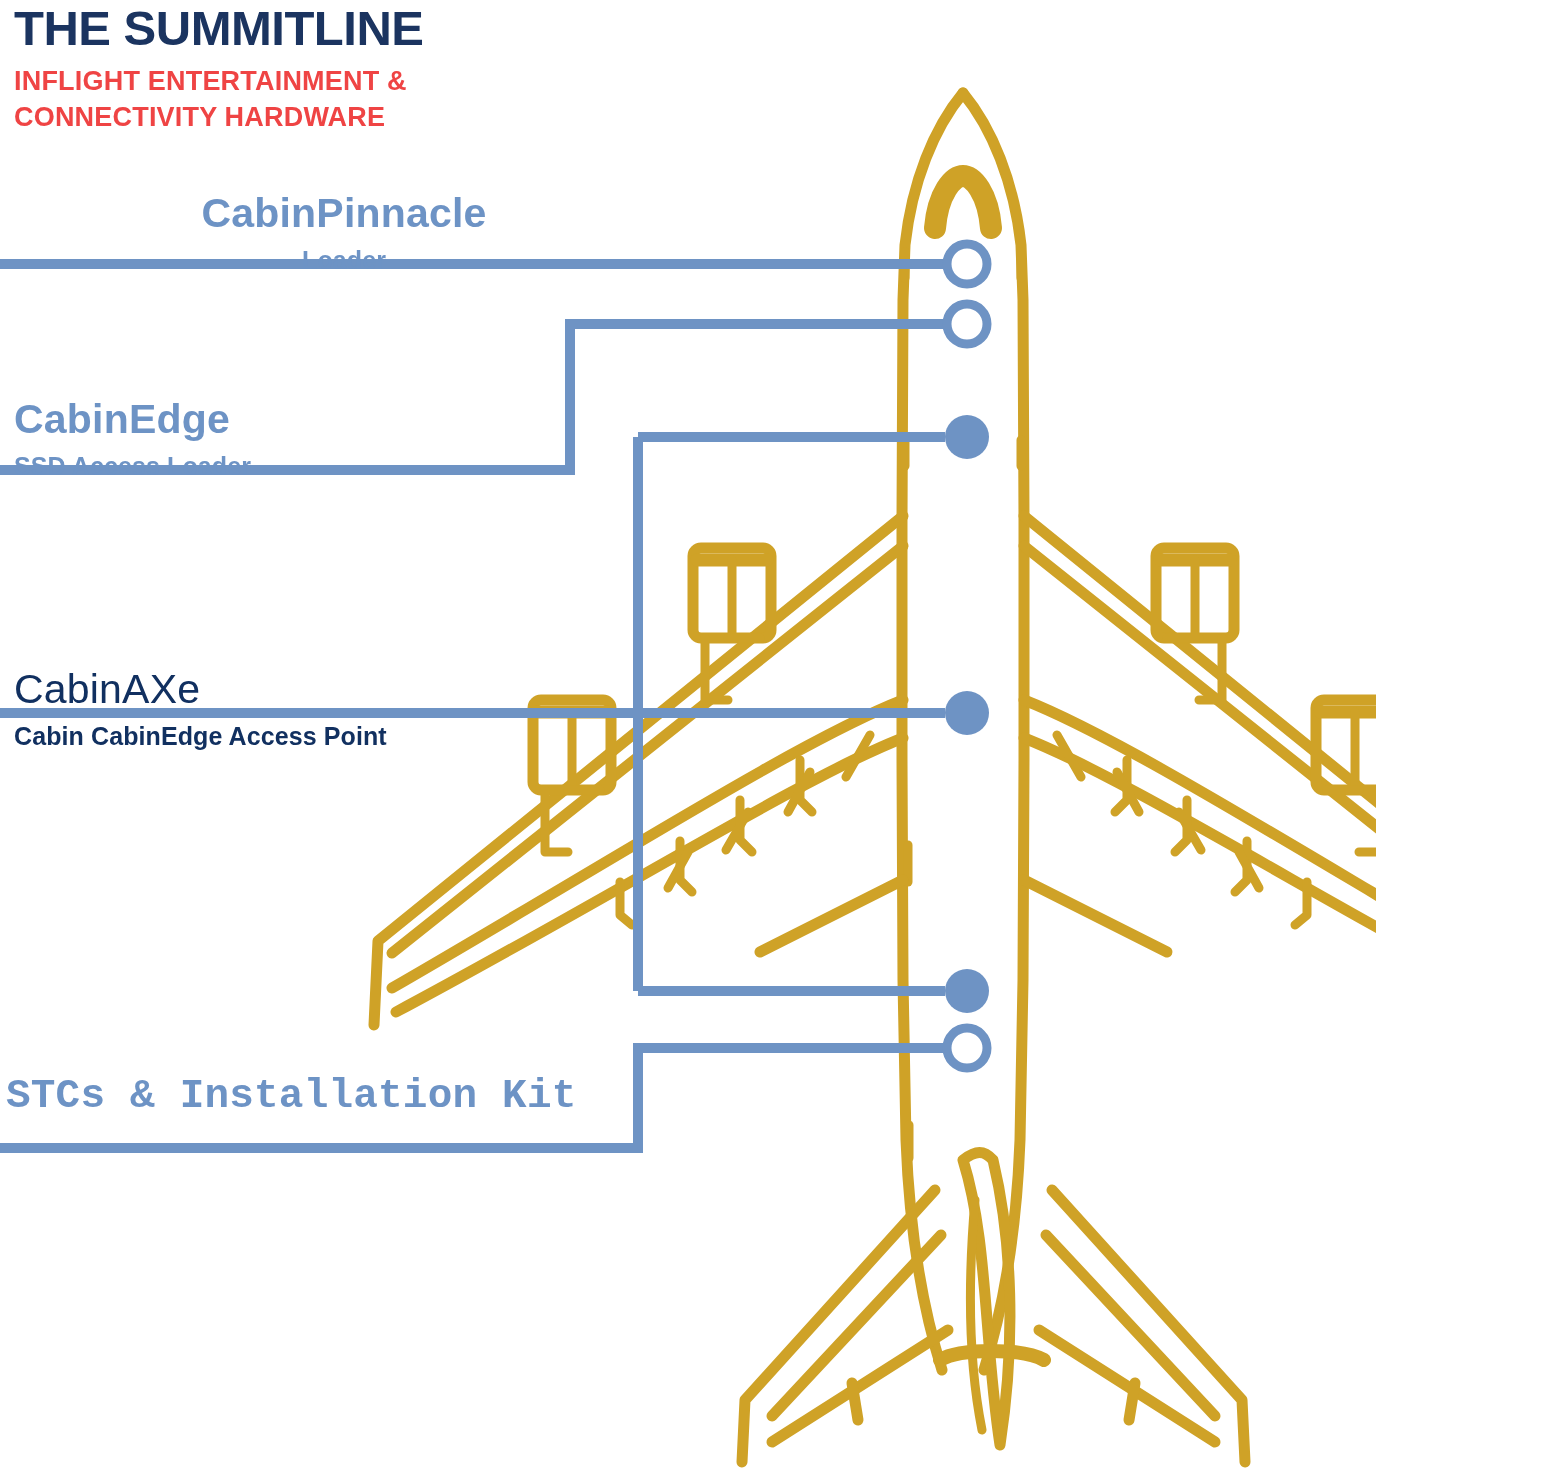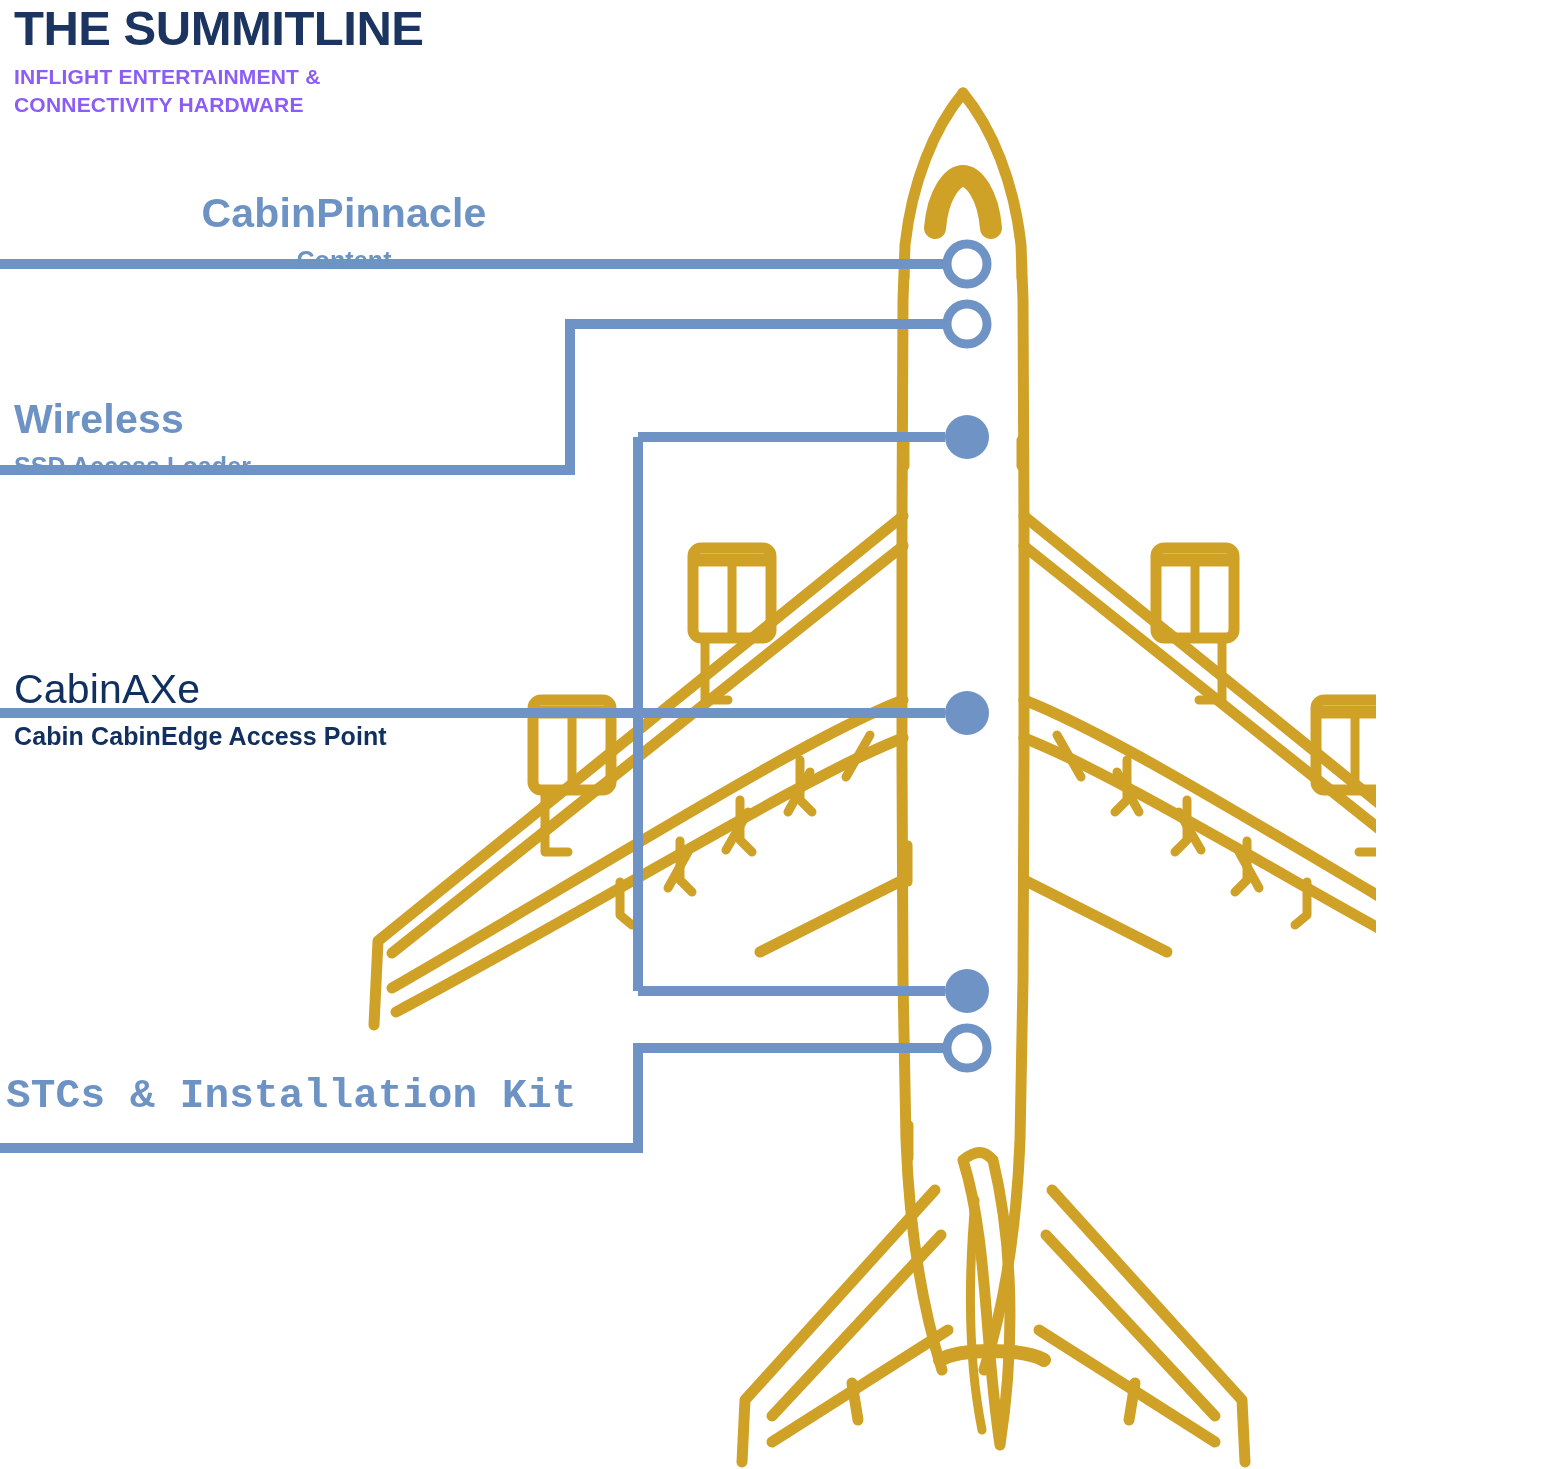--- a/index.html
+++ b/index.html
@@ -30,25 +30,25 @@
   #brand-title {
     font-size: 49px;
     line-height: 1.0;
     font-weight: 700;
     letter-spacing: -0.5px;
     color: #1b3460;
     white-space: nowrap;
   }
   #brand-subtitle {
     margin-top: 10px;
-    font-size: 21px;
+    font-size: 27px;
     line-height: 1.35;
     font-weight: 700;
     letter-spacing: 0.2px;
-    color: #8b5cf6;
+    color: #ef4444;
     max-width: 440px;
     text-transform: uppercase;
   }
 
   
   .label-block {
     position: absolute;
     width: 660px;
   }
   .label-name {
@@ -291,25 +291,25 @@
     </g>
   </svg>
 
   <div id="brand-header">
     <div id="brand-title">THE SUMMITLINE</div>
     <div id="brand-subtitle">INFLIGHT ENTERTAINMENT &amp; CONNECTIVITY HARDWARE</div>
   </div>
 
   <div id="block-pinnacle" class="label-block tone-light">
     <div class="label-name">CabinPinnacle</div>
-    <div class="label-sub">Content</div>
+    <div class="label-sub">Loader</div>
   </div>
 
   <div id="block-edge" class="label-block tone-light">
-    <div class="label-name">Wireless</div>
+    <div class="label-name">CabinEdge</div>
     <div class="label-sub">SSD Access Loader</div>
   </div>
 
   <div id="block-axe" class="label-block tone-dark">
     <div class="label-name">CabinAXe</div>
     <div class="label-sub">Cabin CabinEdge Access Point</div>
   </div>
 
   <div id="block-stc" class="label-block tone-light">
     <div class="label-name">STCs &amp; Installation Kit</div>

